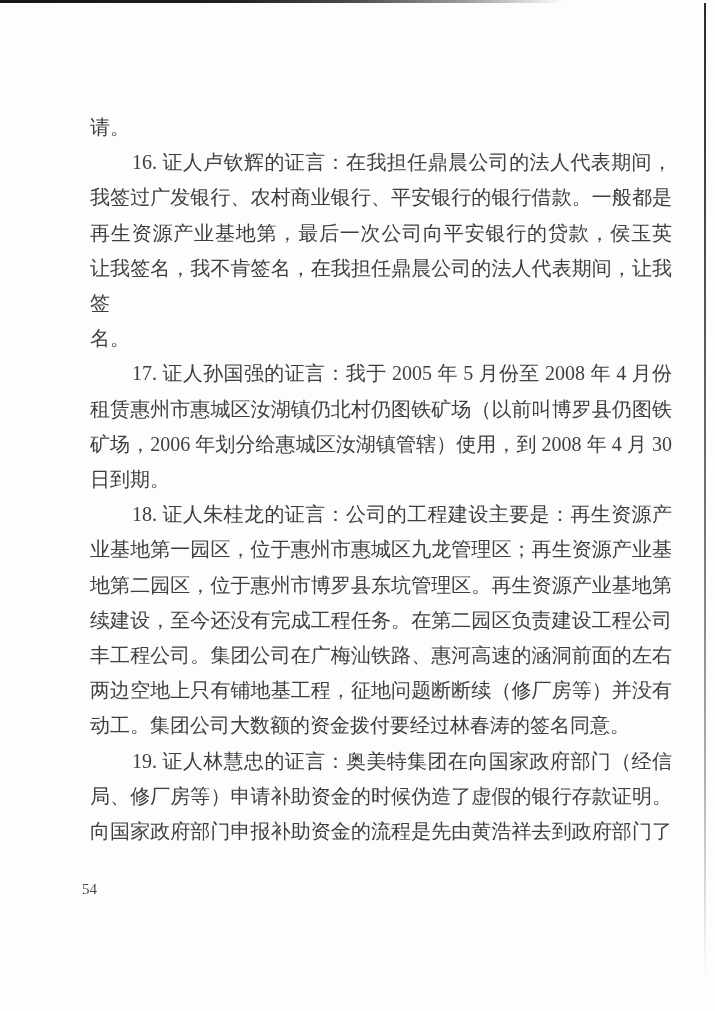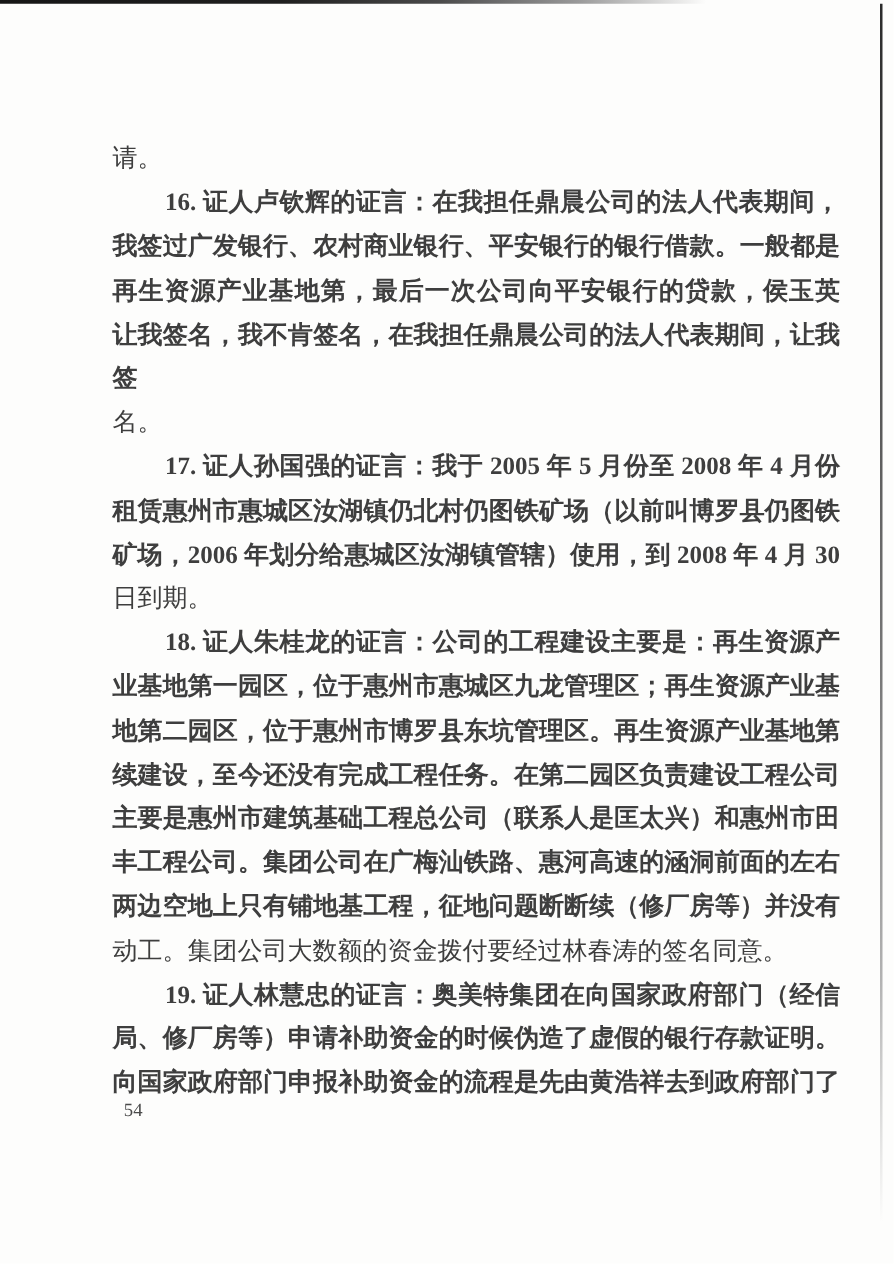--- a/index.html
+++ b/index.html
@@ -45,28 +45,27 @@
     line-height: 35.2px;
     color: #3e3e3e;
   }
   .line {
     text-align: left;
     white-space: normal;
   }
   .line.justify {
     text-align: justify;
     text-align-last: justify;
-    font-weight: bold;
   }
   .line.indent {
     text-indent: 2.1em;
   }
   .page-number {
     position: absolute;
-    left: 99px;
+    left: 82px;
     top: 879px;
     font-size: 15px;
     line-height: 20px;
     color: #4a4a4a;
   }
 </style>
 </head>
 <body>
 
 <div class="page">
@@ -80,21 +79,20 @@
       <div class="line justify">让我签名，我不肯签名，在我担任鼎晨公司的法人代表期间，让我签</div>
       <div class="line">名。</div>
       <div class="line indent justify">17. 证人孙国强的证言：我于 2005 年 5 月份至 2008 年 4 月份</div>
       <div class="line justify">租赁惠州市惠城区汝湖镇仍北村仍图铁矿场（以前叫博罗县仍图铁</div>
       <div class="line justify">矿场，2006 年划分给惠城区汝湖镇管辖）使用，到 2008 年 4 月 30</div>
       <div class="line">日到期。</div>
       <div class="line indent justify">18. 证人朱桂龙的证言：公司的工程建设主要是：再生资源产</div>
       <div class="line justify">业基地第一园区，位于惠州市惠城区九龙管理区；再生资源产业基</div>
       <div class="line justify">地第二园区，位于惠州市博罗县东坑管理区。再生资源产业基地第</div>
       <div class="line justify">续建设，至今还没有完成工程任务。在第二园区负责建设工程公司</div>
-      <div class="line justify">主要是惠州市建筑基础工程总公司（联系人是匡太兴）和惠州市田</div>
       <div class="line justify">丰工程公司。集团公司在广梅汕铁路、惠河高速的涵洞前面的左右</div>
       <div class="line justify">两边空地上只有铺地基工程，征地问题断断续（修厂房等）并没有</div>
       <div class="line">动工。集团公司大数额的资金拨付要经过林春涛的签名同意。</div>
       <div class="line indent justify">19. 证人林慧忠的证言：奥美特集团在向国家政府部门（经信</div>
       <div class="line justify">局、修厂房等）申请补助资金的时候伪造了虚假的银行存款证明。</div>
       <div class="line justify">向国家政府部门申报补助资金的流程是先由黄浩祥去到政府部门了</div>
     </div>
   <div class="page-number">54</div>
 </div>
 

